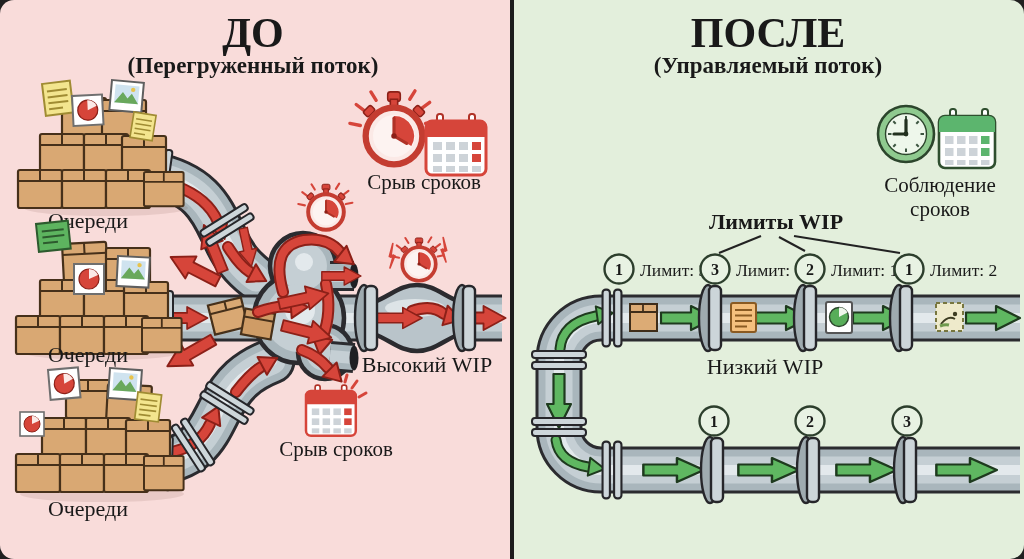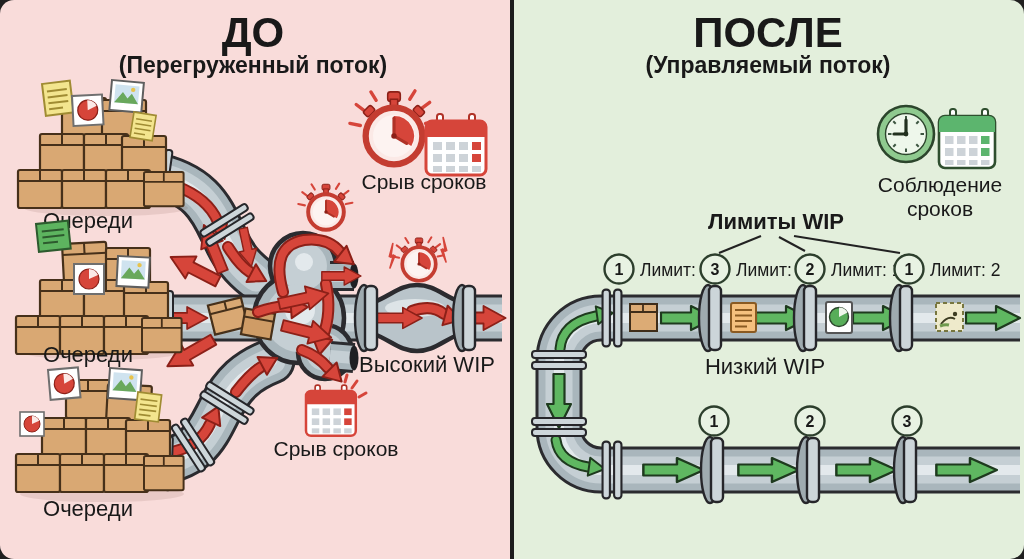--- a/index.html
+++ b/index.html
@@ -1,19 +1,19 @@
 <!DOCTYPE html>
 <html><head>
 <meta charset="utf-8">
 <style>
   html,body{margin:0;padding:0;background:#202020;}
   #frame{
     position:relative;width:1024px;height:559px;overflow:hidden;
     border-radius:14px;box-shadow:0 0 0 3px #141414 inset;
-    font-family:Liberation Sans, sans-serif;
+    font-family:Liberation Serif, serif;
   }
   svg{display:block}
   
   .po{fill:none;stroke:#2b2b2f;stroke-width:47;stroke-linejoin:round}
   .p1{fill:none;stroke:#a9b6bc;stroke-width:41;stroke-linejoin:round}
   .p2{fill:none;stroke:#c5cfd4;stroke-width:27;stroke-linejoin:round}
   .p3{fill:none;stroke:#e3e9ec;stroke-width:10;stroke-linejoin:round}
   .rc{stroke-linecap:round}
   
   .so{fill:none;stroke:#2b2b2f;stroke-width:30}

